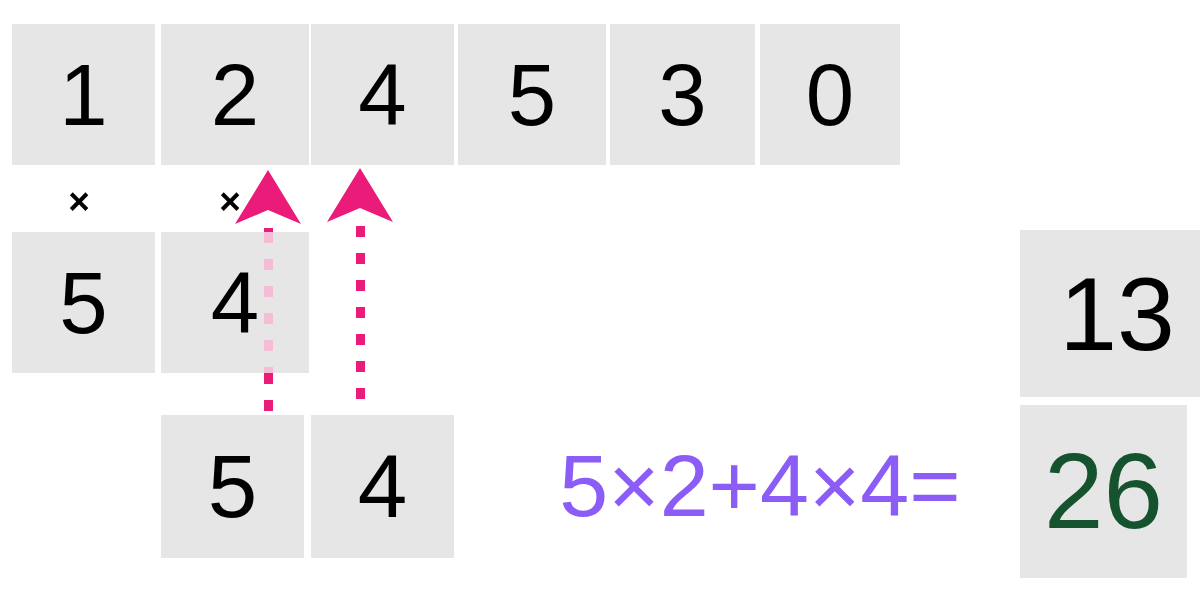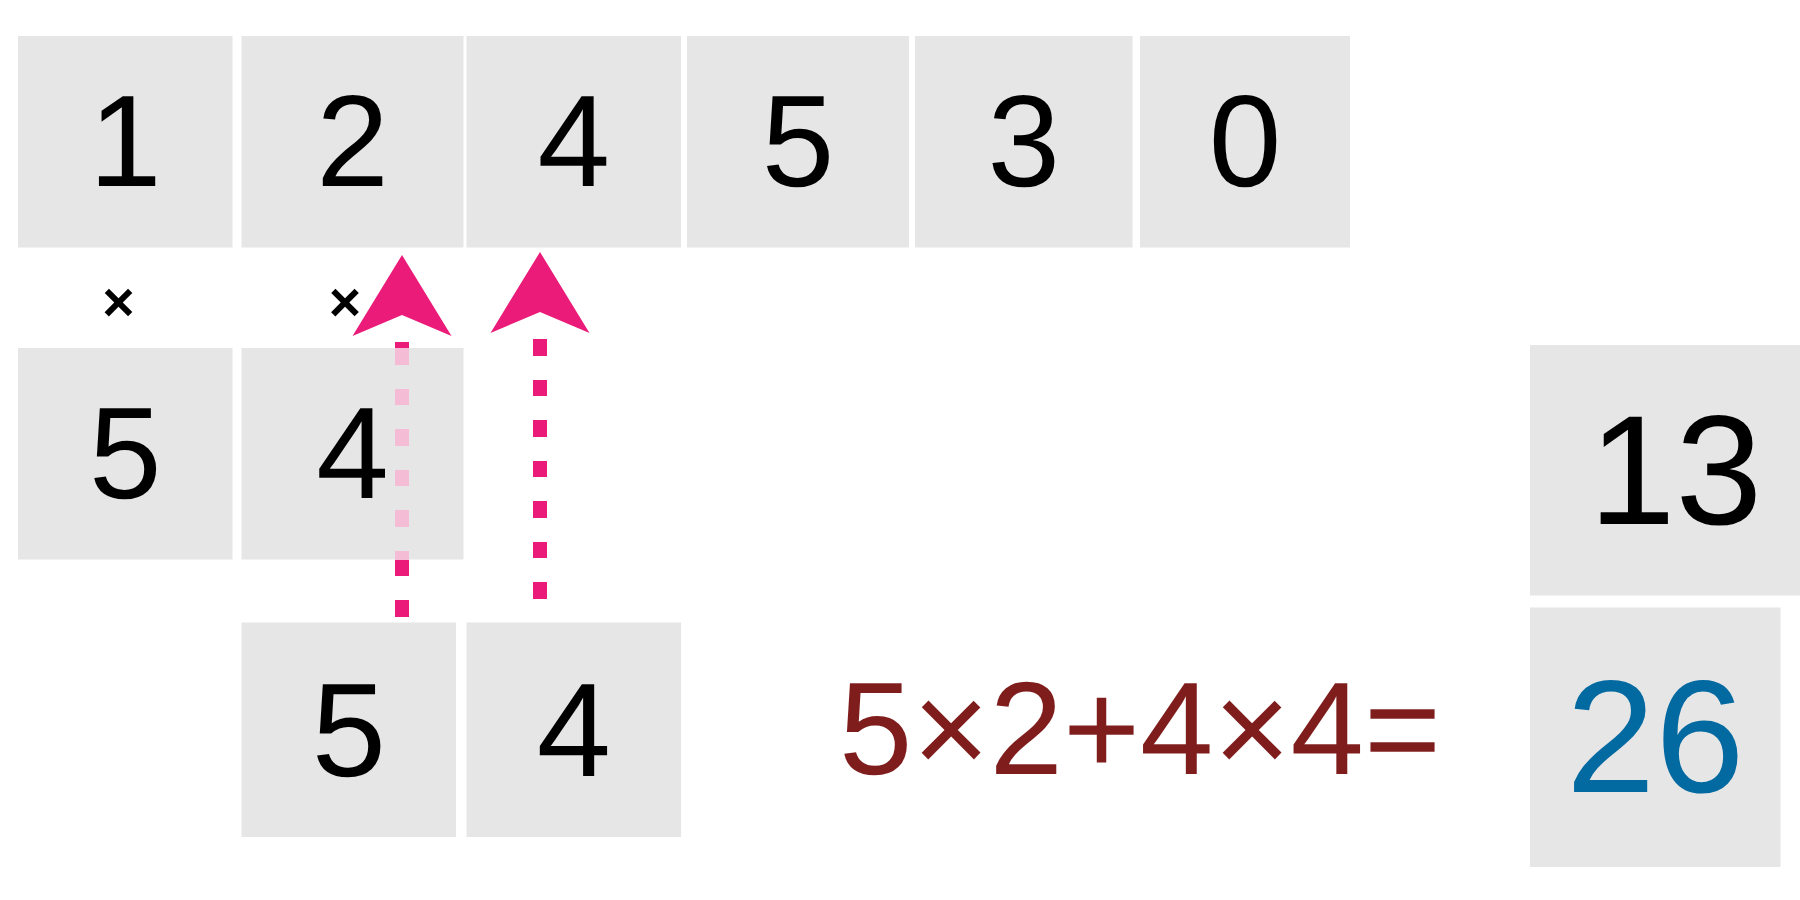--- a/index.html
+++ b/index.html
@@ -41,21 +41,21 @@
     font-family: "Liberation Sans", sans-serif;
     font-weight: 700;
     line-height: 1;
     user-select: none;
   }
   .equation {
     position: absolute;
     display: flex;
     align-items: center;
     justify-content: center;
-    color: #7f1d1d;
+    color: #8b5cf6;
     font-family: "Liberation Sans", sans-serif;
     font-weight: 400;
     line-height: 1;
     white-space: pre;
     user-select: none;
   }
   .arrow-layer {
     position: absolute;
     left: 0;
     top: 0;
@@ -92,15 +92,15 @@
         <line x1="268" x2="268" y1="373" y2="415" stroke="#ea1b79" stroke-width="9" stroke-dasharray="11 16" shape-rendering="crispEdges"></line>
         <path d="M 268 170 L 301 224 L 268 210 L 235 224 Z" fill="#ea1b79"></path>
         <line x1="360" x2="360" y1="226" y2="415" stroke="#ea1b79" stroke-width="9" stroke-dasharray="11 16" shape-rendering="crispEdges"></line>
         <path d="M 360 168 L 393 222 L 360 208 L 327 222 Z" fill="#ea1b79"></path>
       </g>
   </svg>
 
   <div class="equation" style="left: 520px; top: 440px; width: 480px; height: 92px; font-size: 88px;">5×2+4×4=</div>
 
   <div class="cell" style="left: 1020px; top: 230px; width: 194px; height: 167px; font-size: 104px; color: rgb(0, 0, 0);">13</div>
-  <div class="cell accent" style="left: 1020px; top: 405px; width: 167px; height: 173px; font-size: 107px; color: #0369a1;">26</div>
+  <div class="cell accent" style="left: 1020px; top: 405px; width: 167px; height: 173px; font-size: 107px; color: #14532d;">26</div>
 
 </div>
 
 </body></html>

